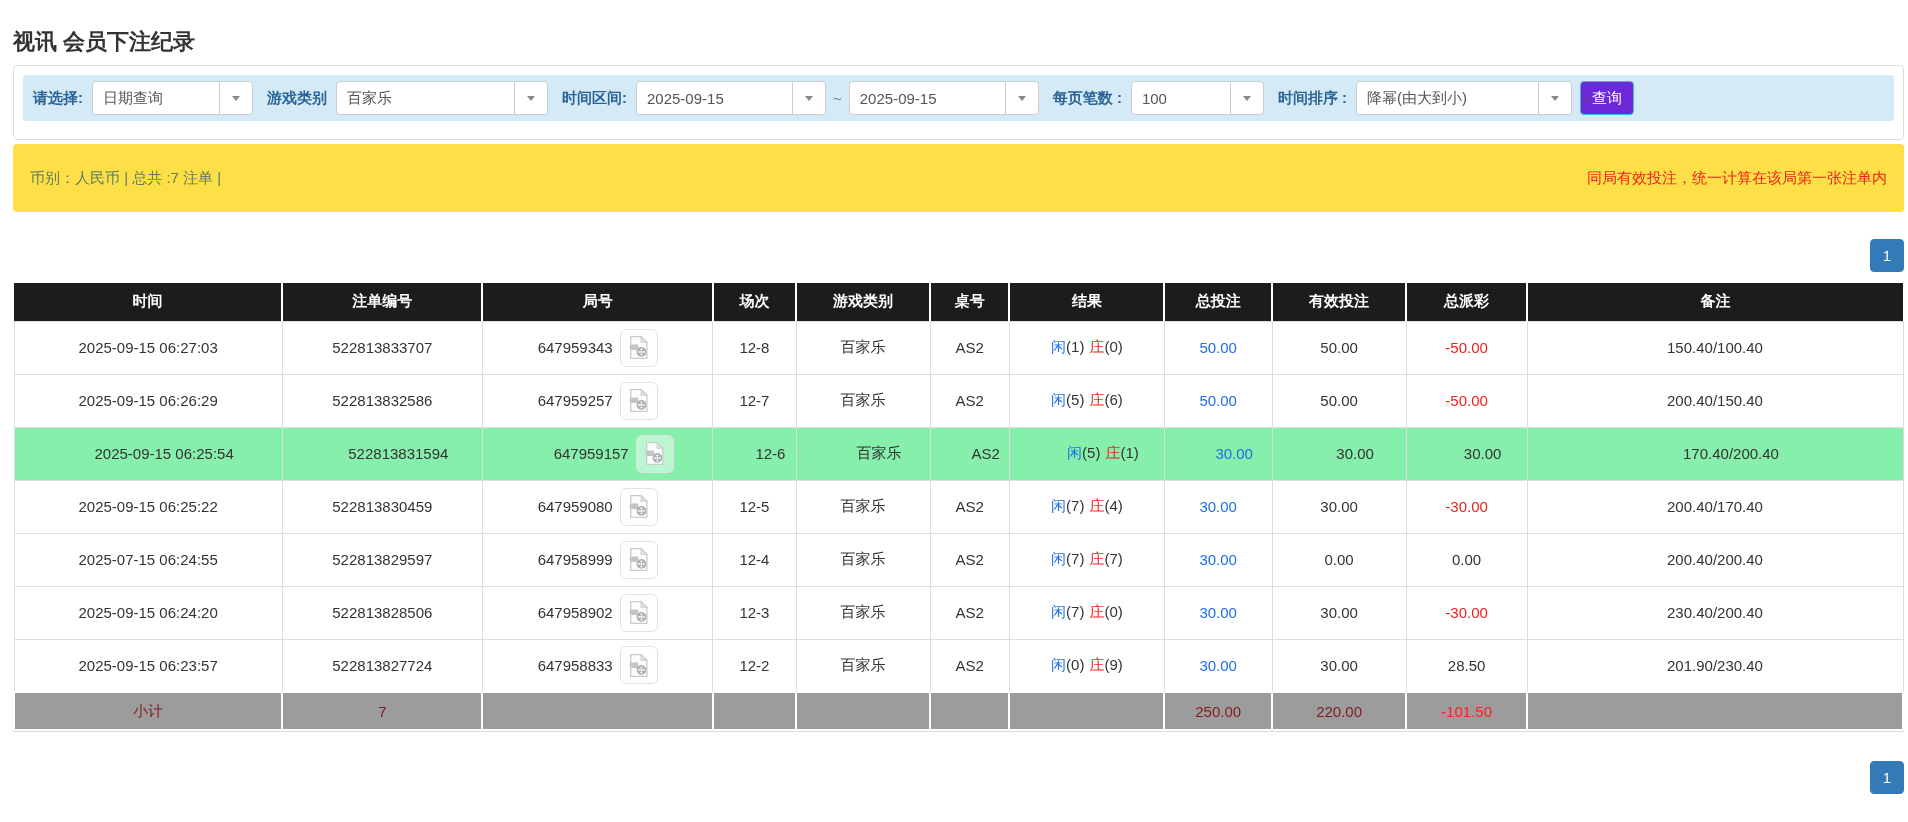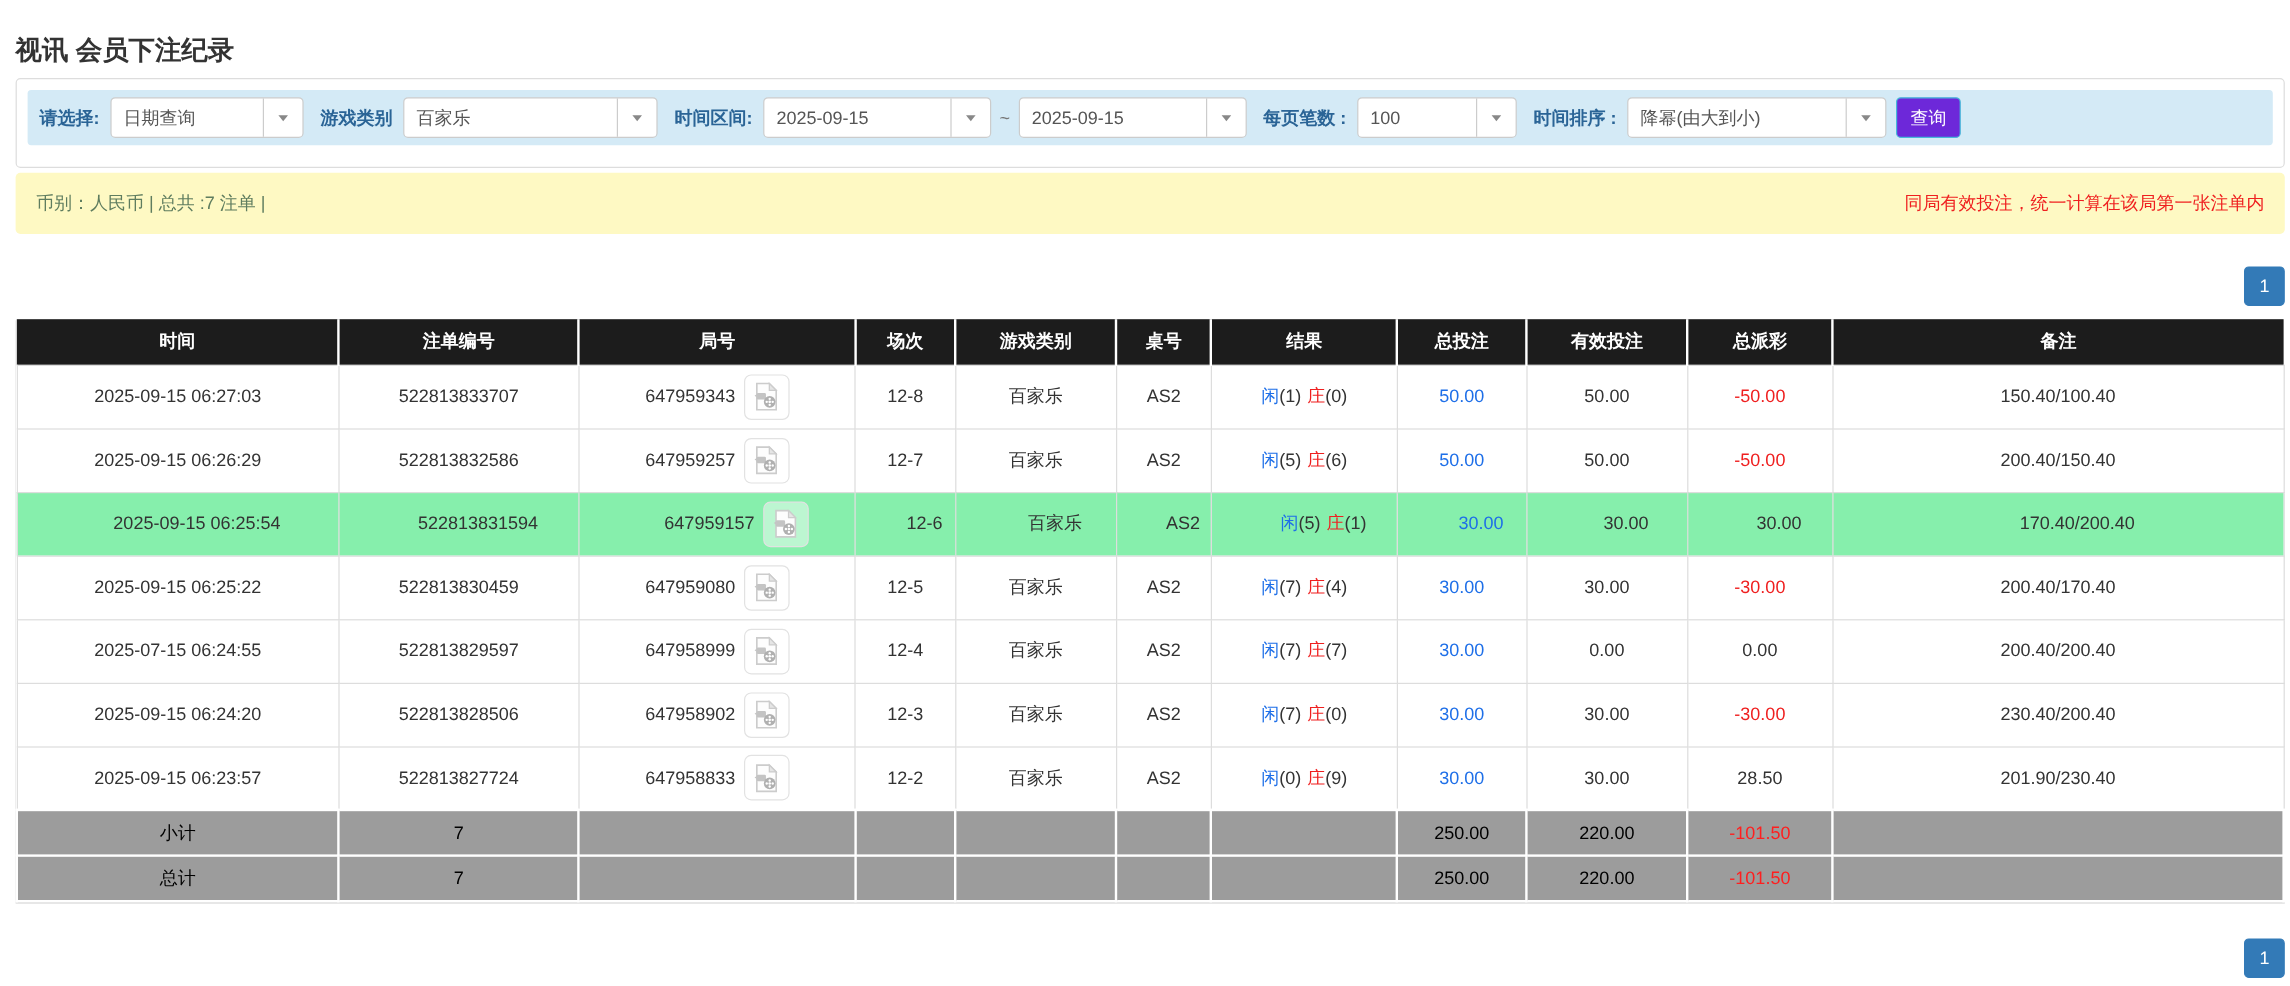--- a/index.html
+++ b/index.html
@@ -12,35 +12,35 @@
   .filter-bar { background:#d4eaf6; border-radius:3px; padding:6px 10px; display:flex; align-items:center; }
   .f-label { color:#2a6496; font-weight:bold; font-size:15px; white-space:nowrap; margin-right:9px; }
   .f-label.gap { margin-left:14px; }
   .sel { height:34px; background:#fff; border:1px solid #ccc; border-radius:4px; display:flex; align-items:stretch; }
   .sel .val { flex:1; display:flex; align-items:center; padding-left:10px; font-size:15px; color:#555; white-space:nowrap; overflow:hidden; }
   .sel .arr { width:33px; border-left:1px solid #ccc; display:flex; align-items:center; justify-content:center; }
   .tri { width:0; height:0; border-left:4px solid transparent; border-right:4px solid transparent; border-top:5px solid #888; }
   .tilde { color:#777; font-size:15px; margin:0 7px; }
   .search-btn { background:#6d28d9; border:1px solid #46b8da; color:#fff; font-size:15px; border-radius:4px; height:34px; padding:0 11px; margin-left:8px; cursor:pointer; }
 
-  .summary { margin-top:4px; background:#fef9c3; border-radius:4px; height:51px; display:flex; align-items:center; justify-content:space-between; padding:0 17px; font-size:15px; }
+  .summary { margin-top:4px; background:#fde047; border-radius:4px; height:68px; display:flex; align-items:center; justify-content:space-between; padding:0 17px; font-size:15px; }
   .summary-left { color:#5f7d5f; }
   .summary-right { color:#ef1f1f; }
 
   .pg-row { display:flex; justify-content:flex-end; }
   .pg-top { margin-top:27px; }
   .pg-bottom { margin-top:30px; }
   .page-btn { width:34px; height:33px; background:#337ab7; border:1px solid #337ab7; border-radius:4px; color:#fff; font-size:15px; display:flex; align-items:center; justify-content:center; cursor:pointer; }
 
   table.grid { margin-top:11px; width:100%; border-collapse:collapse; table-layout:fixed; box-shadow:0 1px 0 #d8d8d8; }
   .grid thead th { background:#1c1c1c; color:#fff; font-size:15px; font-weight:bold; height:38px; border-right:2px solid #fff; padding:0; }
   .grid thead th:last-child { border-right:none; }
   .grid tbody td { height:53px; text-align:center; font-size:15px; color:#333; border:1px solid #ddd; padding:0 4px; }
   .grid tbody tr.hl td { background:#86efac;padding-left:36px; }
-  .grid tfoot td { background:#9c9c9c; color:#000000; height:38px; border:2px solid #fff; font-size:15px; text-align:center; }
+  .grid tfoot td { background:#9c9c9c; color:#7f1d1d; height:38px; border:2px solid #fff; font-size:15px; text-align:center; }
   .grid tbody td.blue { color:#1e6fe8; }
   .grid tbody td.red { color:#ef1f1f; }
   .grid tfoot td.red { color:#ff1f1f; }
   .rp { color:#1e6fe8; }
   .rb { color:#ef1f1f; margin-left:5px; }
   .round-wrap { display:flex; align-items:center; justify-content:center; gap:7px; }
   .video-btn { width:38px; height:38px; border:1px solid #e2e2e2; border-radius:6px; background:rgba(255,255,255,0.45); display:flex; align-items:center; justify-content:center; cursor:pointer; padding:0; }
 </style>
 </head>
 <body>
@@ -374,32 +374,19 @@
         <td></td>
           <td></td>
           <td></td>
           <td></td>
           <td></td>
         <td>250.00</td>
         <td>220.00</td>
         <td class="red">-101.50</td>
         <td></td>
       </tr>
-      <tr>
-        <td>总计</td>
-        <td>7</td>
-        <td></td>
-          <td></td>
-          <td></td>
-          <td></td>
-          <td></td>
-        <td>250.00</td>
-        <td>220.00</td>
-        <td class="red">-101.50</td>
-        <td></td>
-      </tr>
     </tfoot>
   </table>
 
   <div class="pg-row pg-bottom">
     <div class="page-btn">1</div>
   </div>
 </div>
 
 </body></html>

